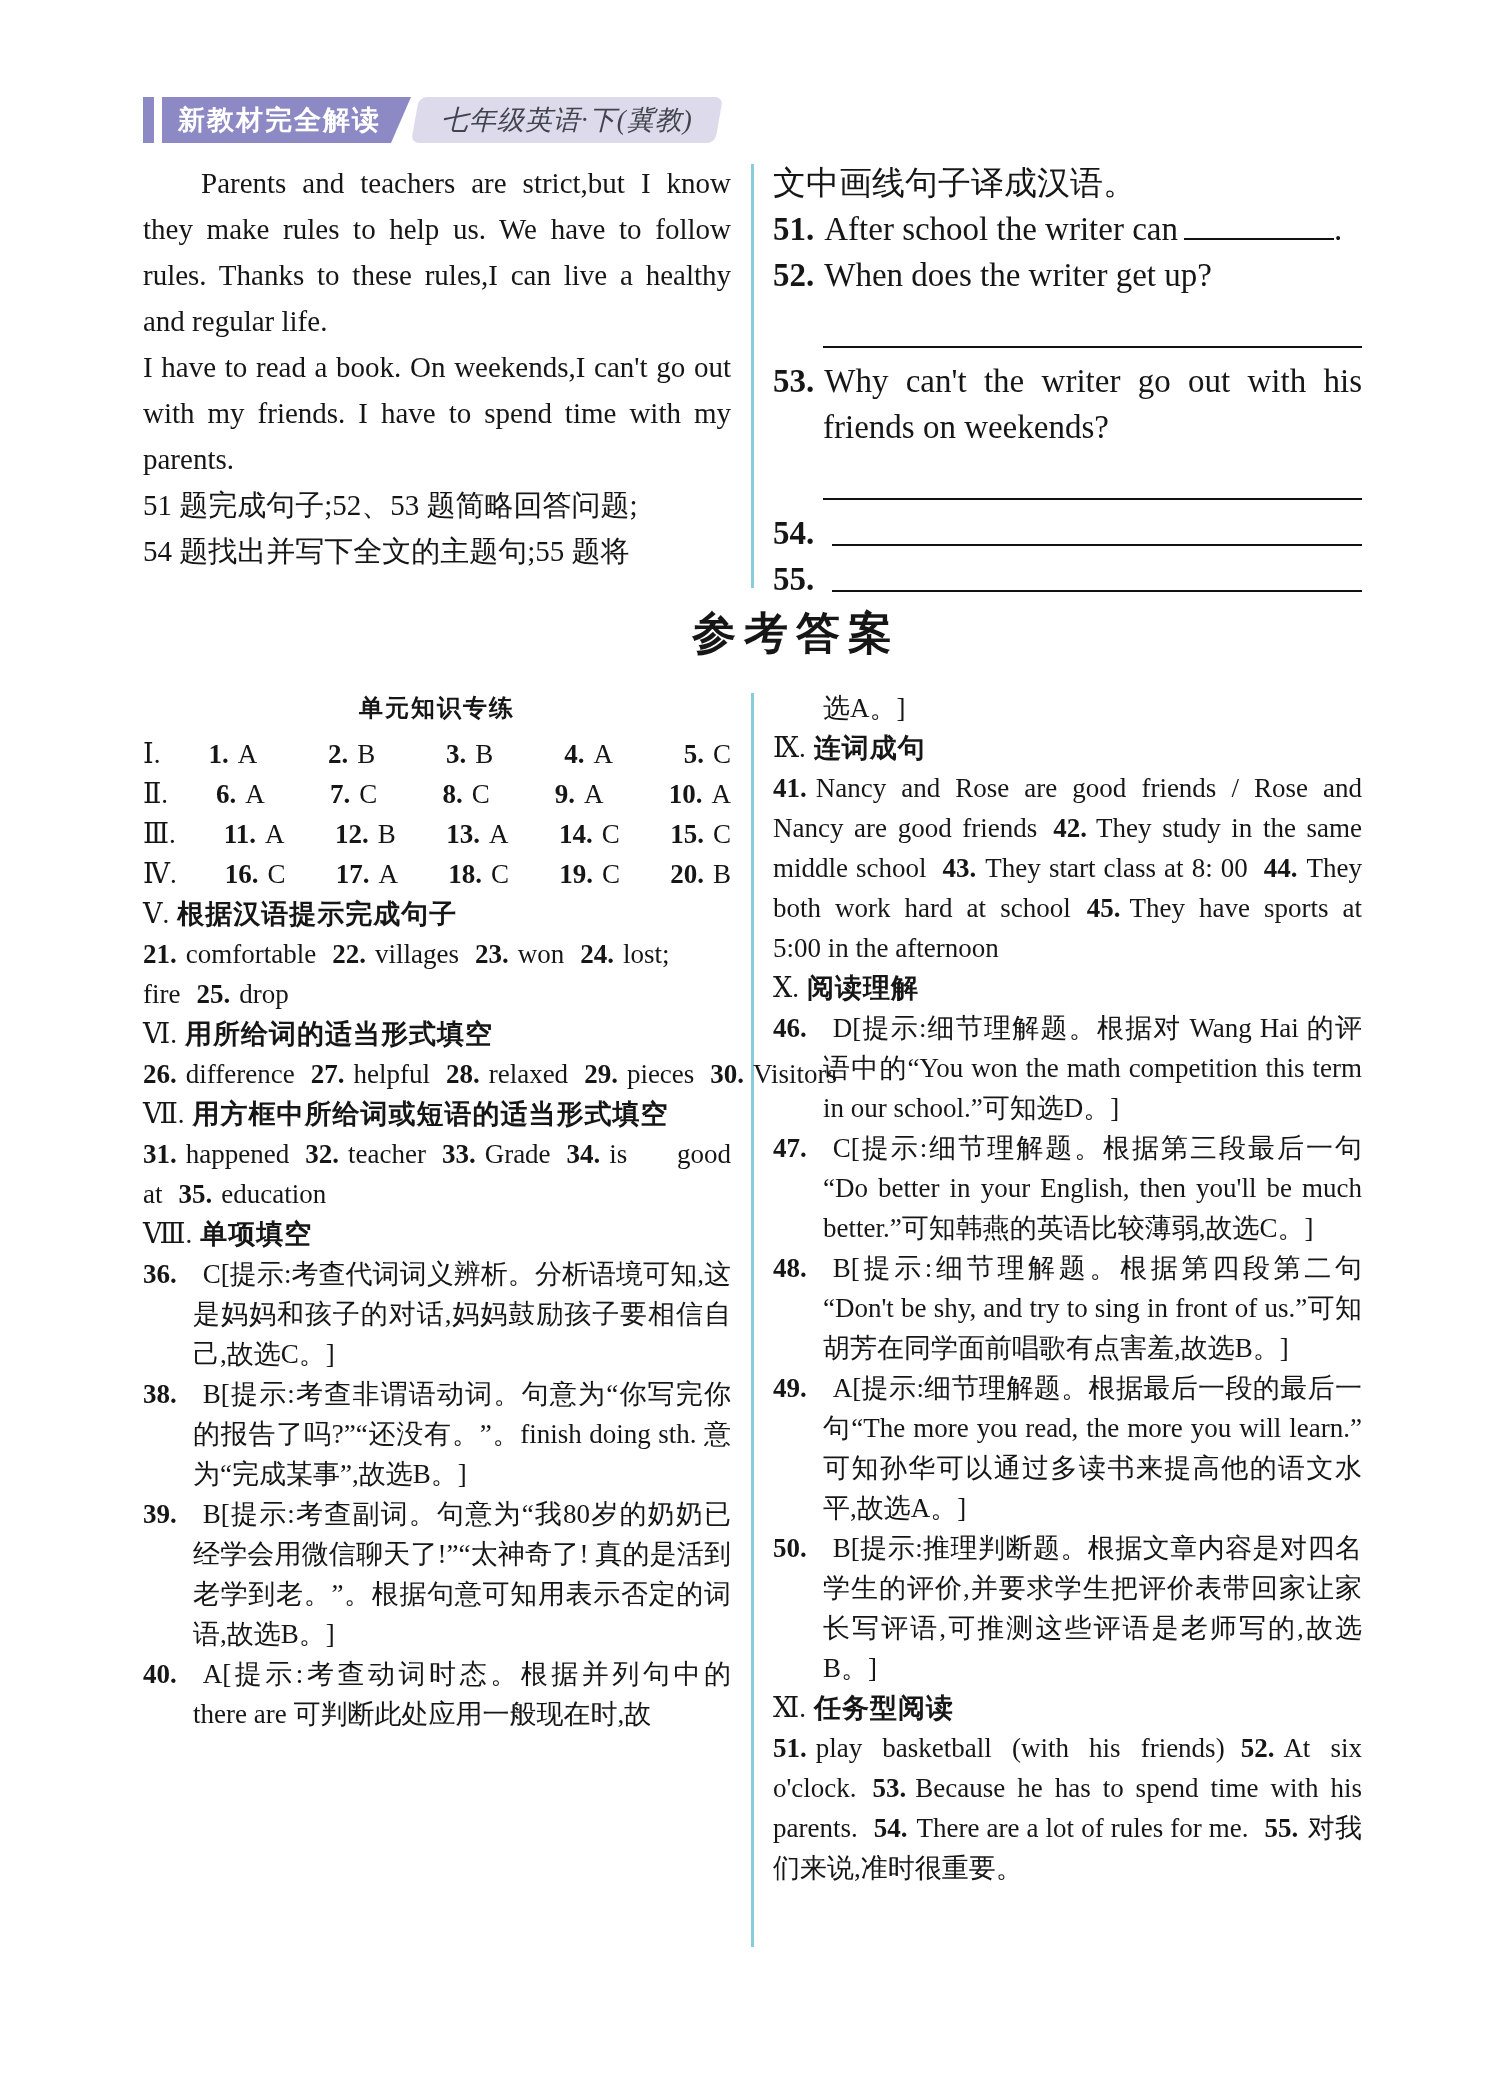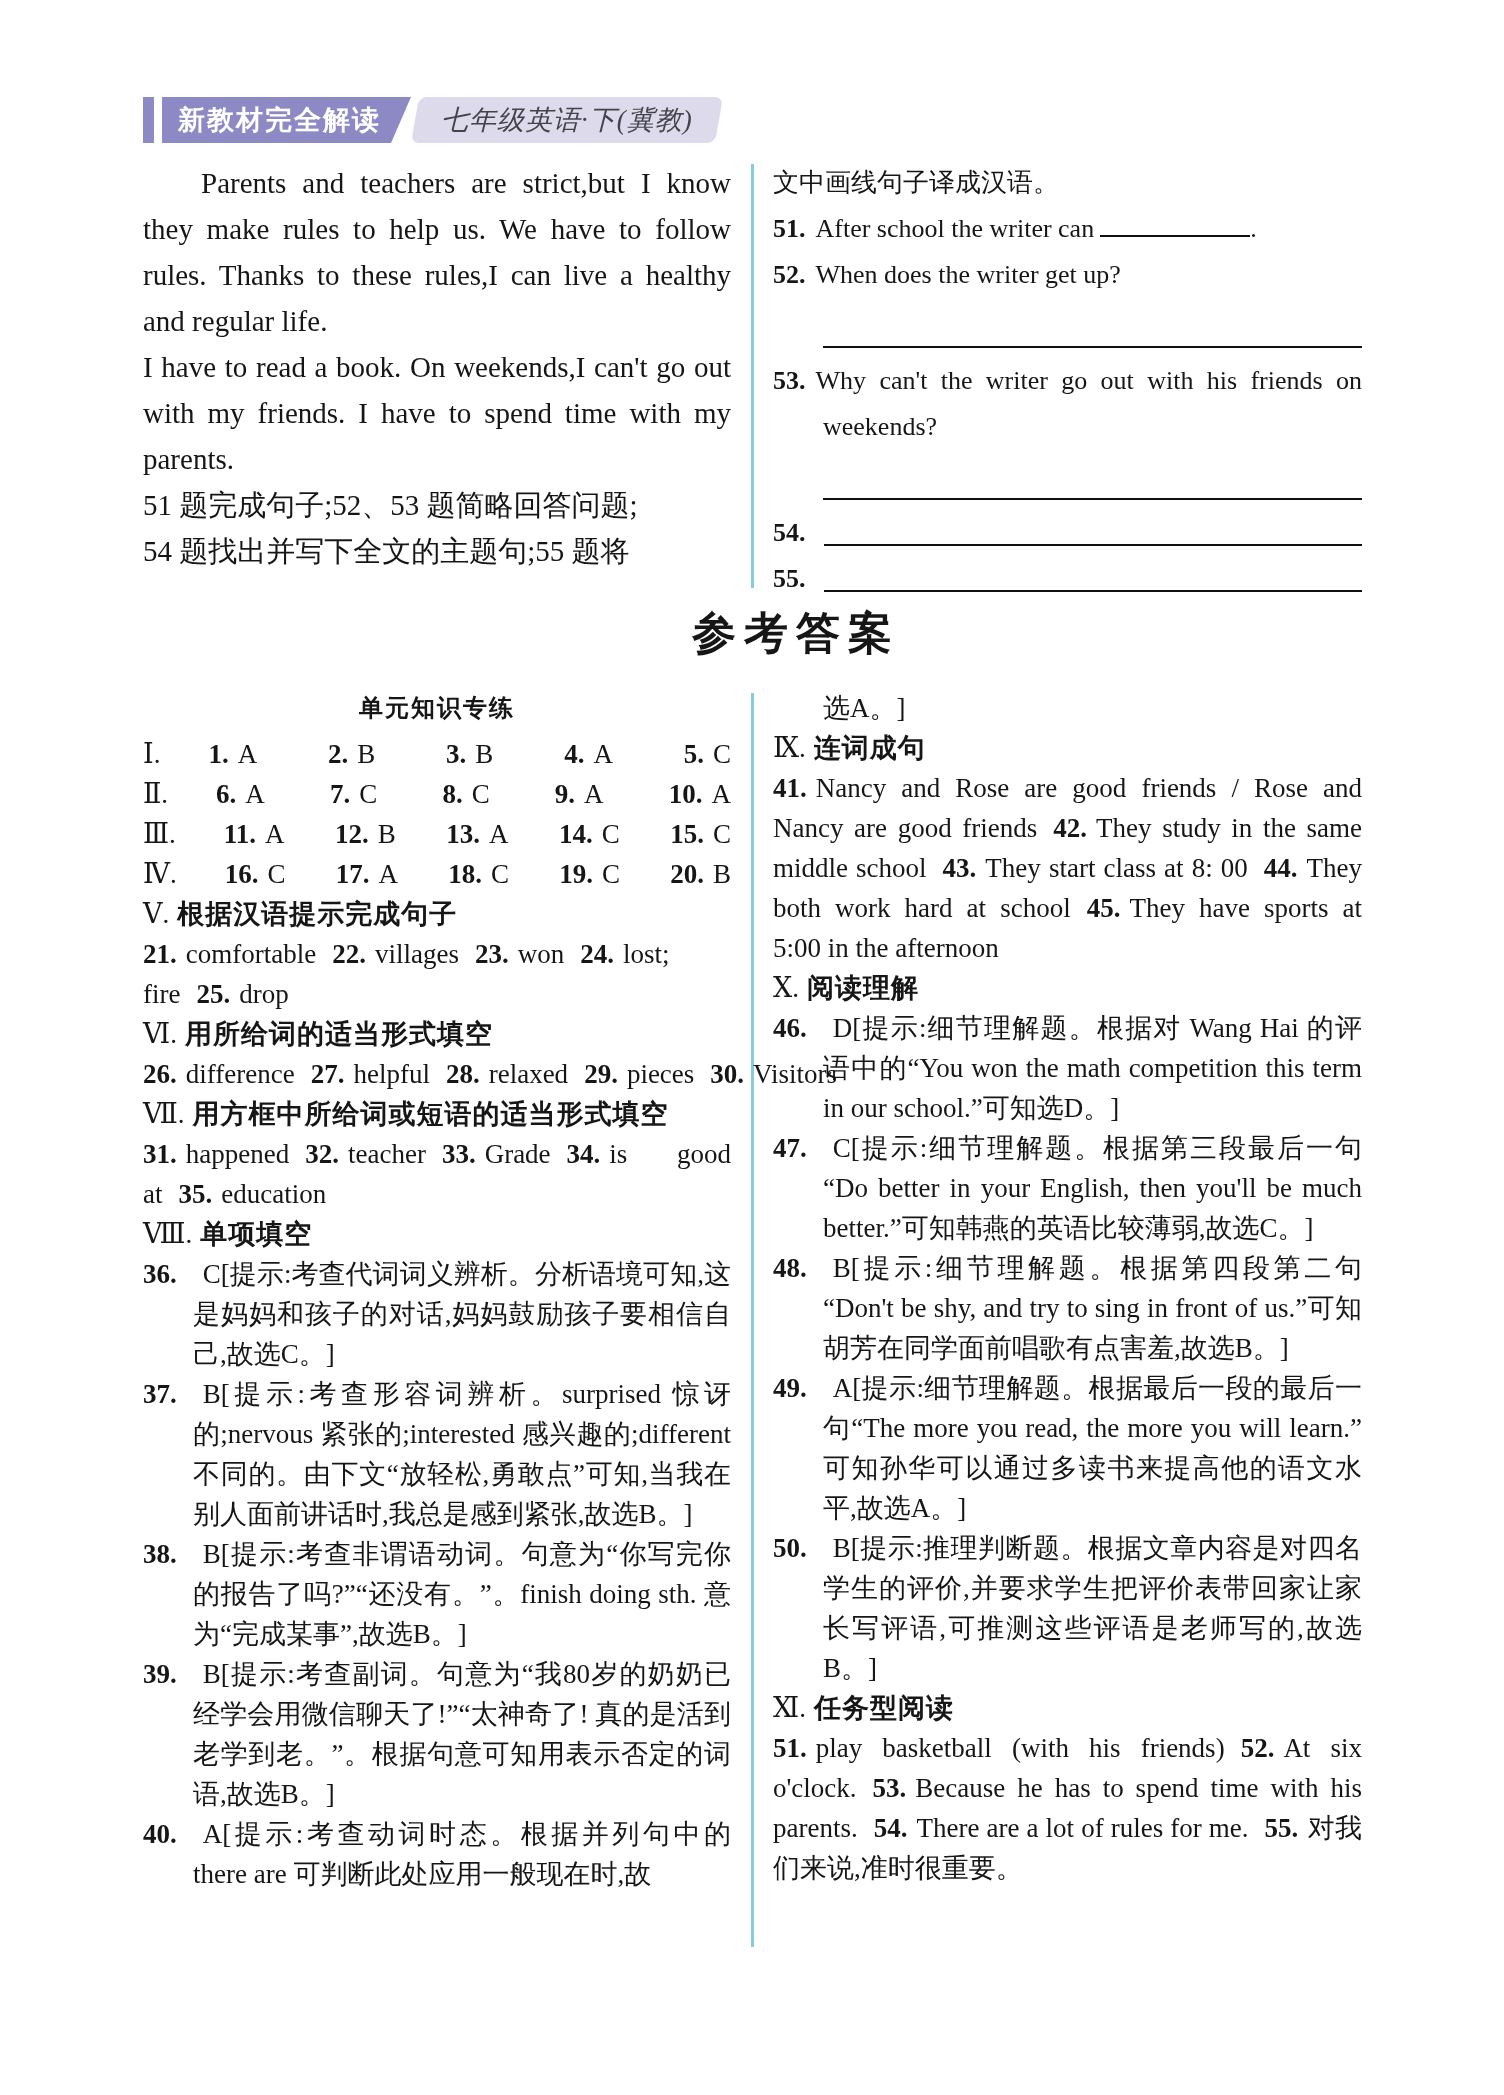--- a/index.html
+++ b/index.html
@@ -18,21 +18,21 @@
     clip-path:polygon(0 0,100% 0,calc(100% - 20px) 100%,0 100%);
   }
   .badge2 {
     background:#dddbeb; color:#43434e; display:flex; align-items:center;
     font-size:27px; font-style:italic; padding:0 26px; margin-left:4px;
     transform:skewX(-10deg); border-radius:8px;
   }
   .badge2 > span { transform:skewX(10deg); letter-spacing:1px; }
   
   .col-tl { position:absolute; left:143px; top:160px; width:588px; font-size:29px; line-height:46px; }
-  .col-tr { position:absolute; left:773px; top:160px; width:589px; font-size:26px; line-height:46px; }
+  .col-tr { position:absolute; left:773px; top:160px; width:589px; font-size:33px; line-height:46px; }
   .vdiv { position:absolute; width:3px; background:#85ccdc; }
   .vdiv1 { left:751px; top:164px; height:424px; }
   .vdiv2 { left:751px; top:693px; height:1254px; }
   .para { margin:0; text-align:justify; }
   .indent { text-indent:58px; }
   .note { text-align:justify; }
   .q { margin:0; text-align:justify; padding-left:50px; text-indent:-50px; }
   .q b { margin-right:10px; }
   .blank-inline { display:inline-block; width:150px; height:20px; border-bottom:2px solid #111; margin-left:6px; }
   .ansline { height:36px; border-bottom:2px solid #111; margin:12px 0 10px 50px; }
@@ -180,23 +180,20 @@
         <div class="fills">
           
         <span class="fi"><b>31.</b><span>happened</span></span><span class="fi"><b>32.</b><span>teacher</span></span><span class="fi"><b>33.</b><span>Grade</span></span><span class="fi"><b>34.</b><span>is good at</span></span><span class="fi"><b>35.</b><span>education</span></span></div>
         <div class="sec-head">
           <span class="roman">Ⅷ.</span><span class="zh">单项填空</span>
         </div>
         <div class="explain">
           <b>36.</b><span>C</span><span>[提示:考查代词词义辨析。分析语境可知,这是妈妈和孩子的对话,妈妈鼓励孩子要相信自己,故选C。]</span>
         </div>
         <div class="explain">
-          <b>37.</b><span>B</span><span>[提示:考查形容词辨析。surprised 惊讶的;nervous 紧张的;interested 感兴趣的;different 不同的。由下文“放轻松,勇敢点”可知,当我在别人面前讲话时,我总是感到紧张,故选B。]</span>
-        </div>
-        <div class="explain">
           <b>38.</b><span>B</span><span>[提示:考查非谓语动词。句意为“你写完你的报告了吗?”“还没有。”。finish doing sth. 意为“完成某事”,故选B。]</span>
         </div>
         <div class="explain">
           <b>39.</b><span>B</span><span>[提示:考查副词。句意为“我80岁的奶奶已经学会用微信聊天了!”“太神奇了! 真的是活到老学到老。”。根据句意可知用表示否定的词语,故选B。]</span>
         </div>
         <div class="explain">
           <b>40.</b><span>A</span><span>[提示:考查动词时态。根据并列句中的 there are 可判断此处应用一般现在时,故</span>
         </div>
       </div>
   </div>

